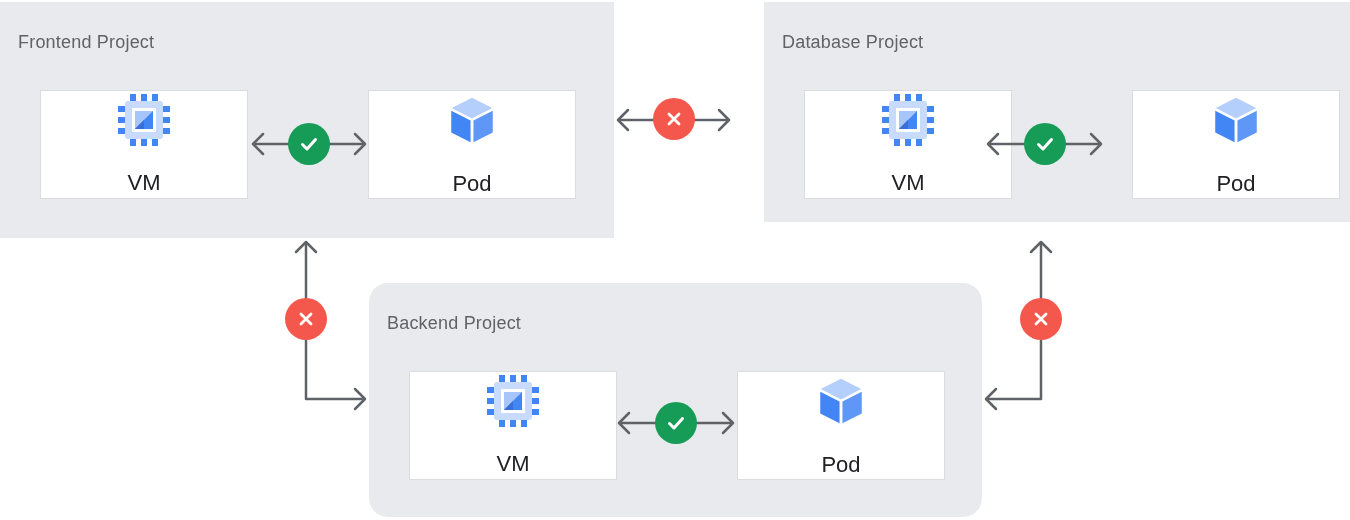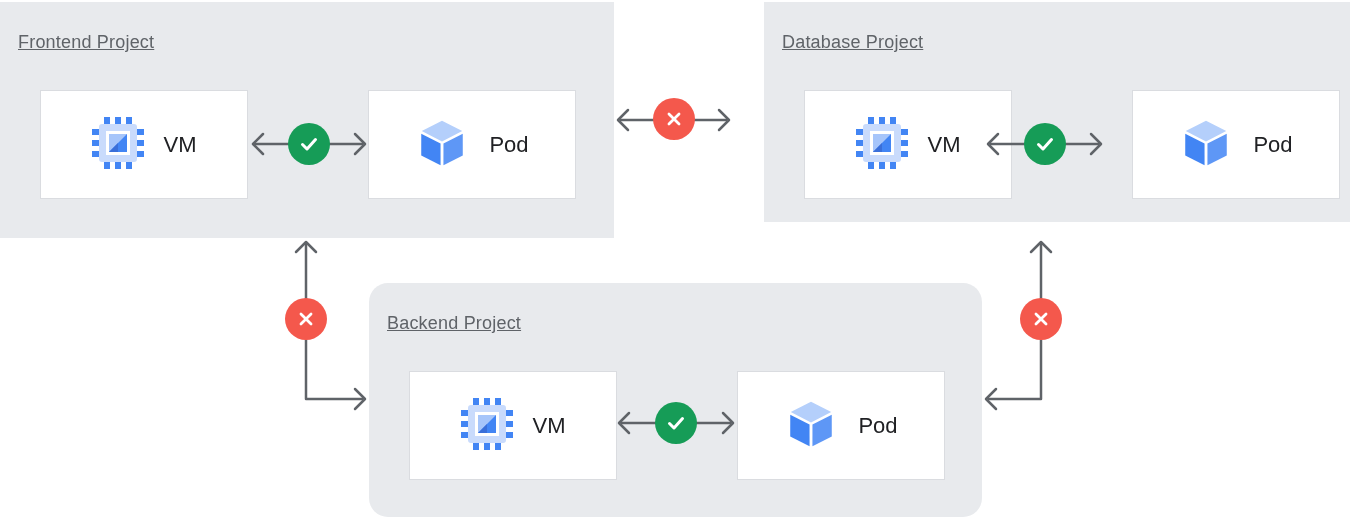--- a/index.html
+++ b/index.html
@@ -8,28 +8,28 @@
     font-family:"Liberation Sans", sans-serif; overflow:hidden;
   }
   .panel {
     position:absolute; background:var(--panel-bg, #E8EAED);
   }
   .panel-frontend { left:0px;   top:2px;   width:614px; height:236px; }
   .panel-database { left:764px; top:2px;   width:614px; height:220px; }
   .panel-backend  { left:369px; top:283px; width:613px; height:234px;border-radius:19px; }
   .panel-title {
     position:absolute; left:18px; top:30px;
-    font-size:18px; color:var(--label-gray, #5F6368); letter-spacing:0.2px;text-decoration:underline;
+    font-size:18px; color:var(--label-gray, #5F6368); letter-spacing:0.2px;
   }
   .node {
     position:absolute; top:88px; width:208px; height:109px;
     background:var(--node-bg, #FFFFFF);
     border:1px solid var(--node-border, #DADCE0);
     box-sizing:border-box;
-    display:flex; align-items:center; justify-content:center; gap:20px;
+    display:flex; align-items:center; justify-content:center; gap:20px;flex-direction:column;
   }
   .node-vm  { left:40px; }
   .node-pod { left:368px;justify-content:center; }
   .node-label { font-size:22px; color:var(--text-dark, #202124); }
   .arrows-overlay {
     position:absolute; left:0; top:0; width:1350px; height:520px; pointer-events:none;
   }
   .badge {
     position:absolute; width:42px; height:42px; border-radius:50%;
     display:flex; align-items:center; justify-content:center;

